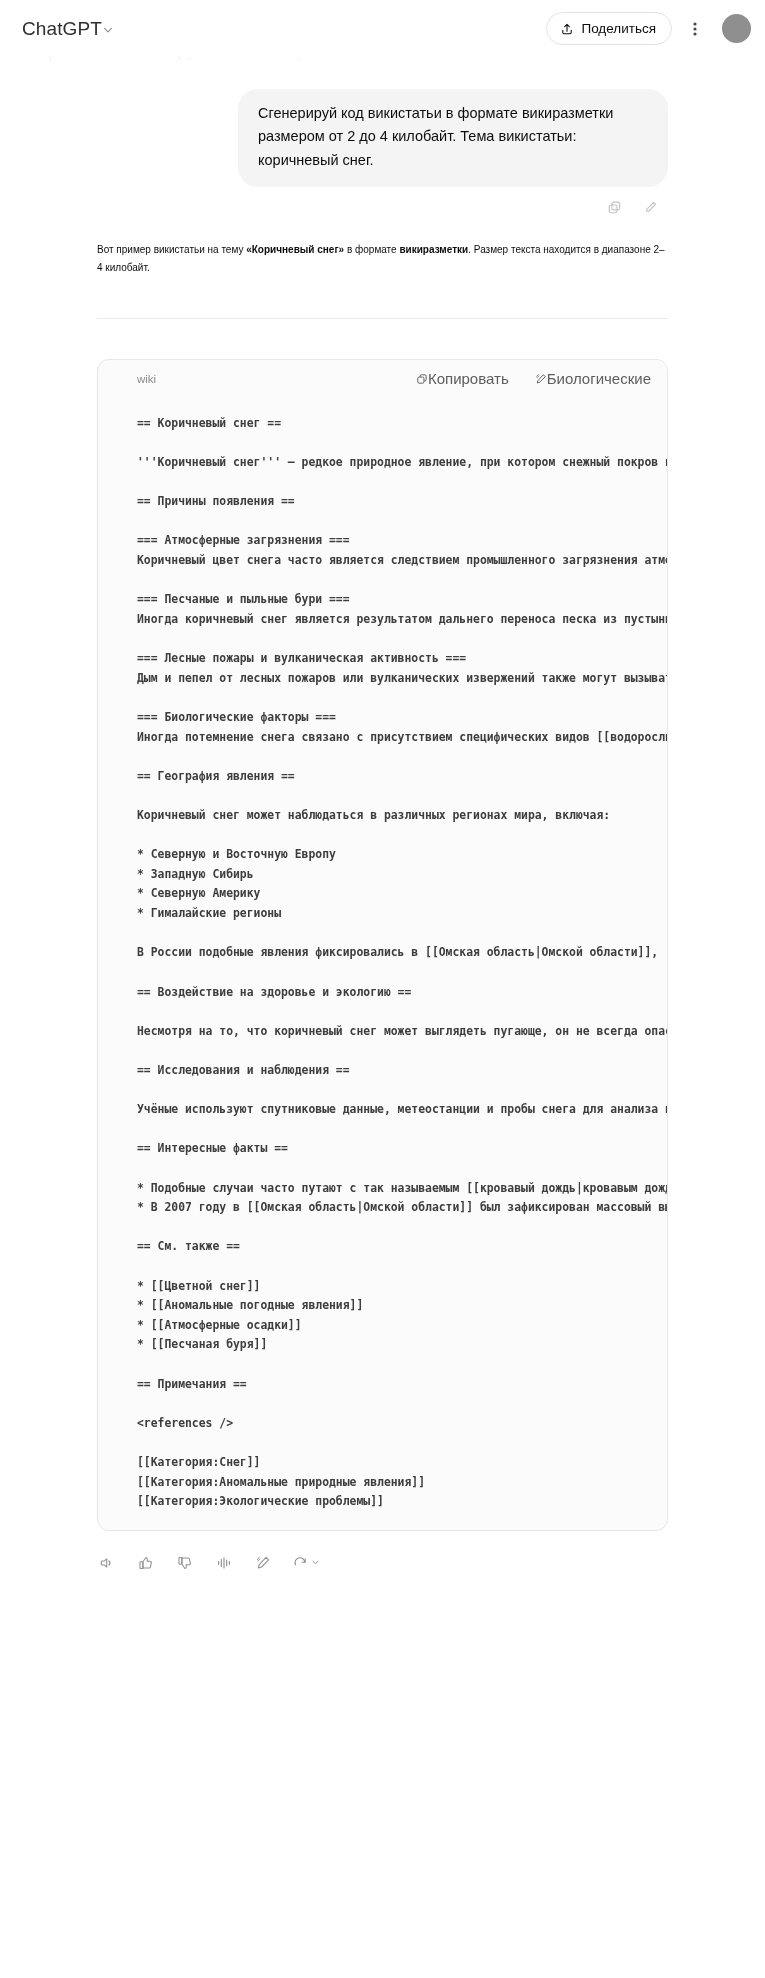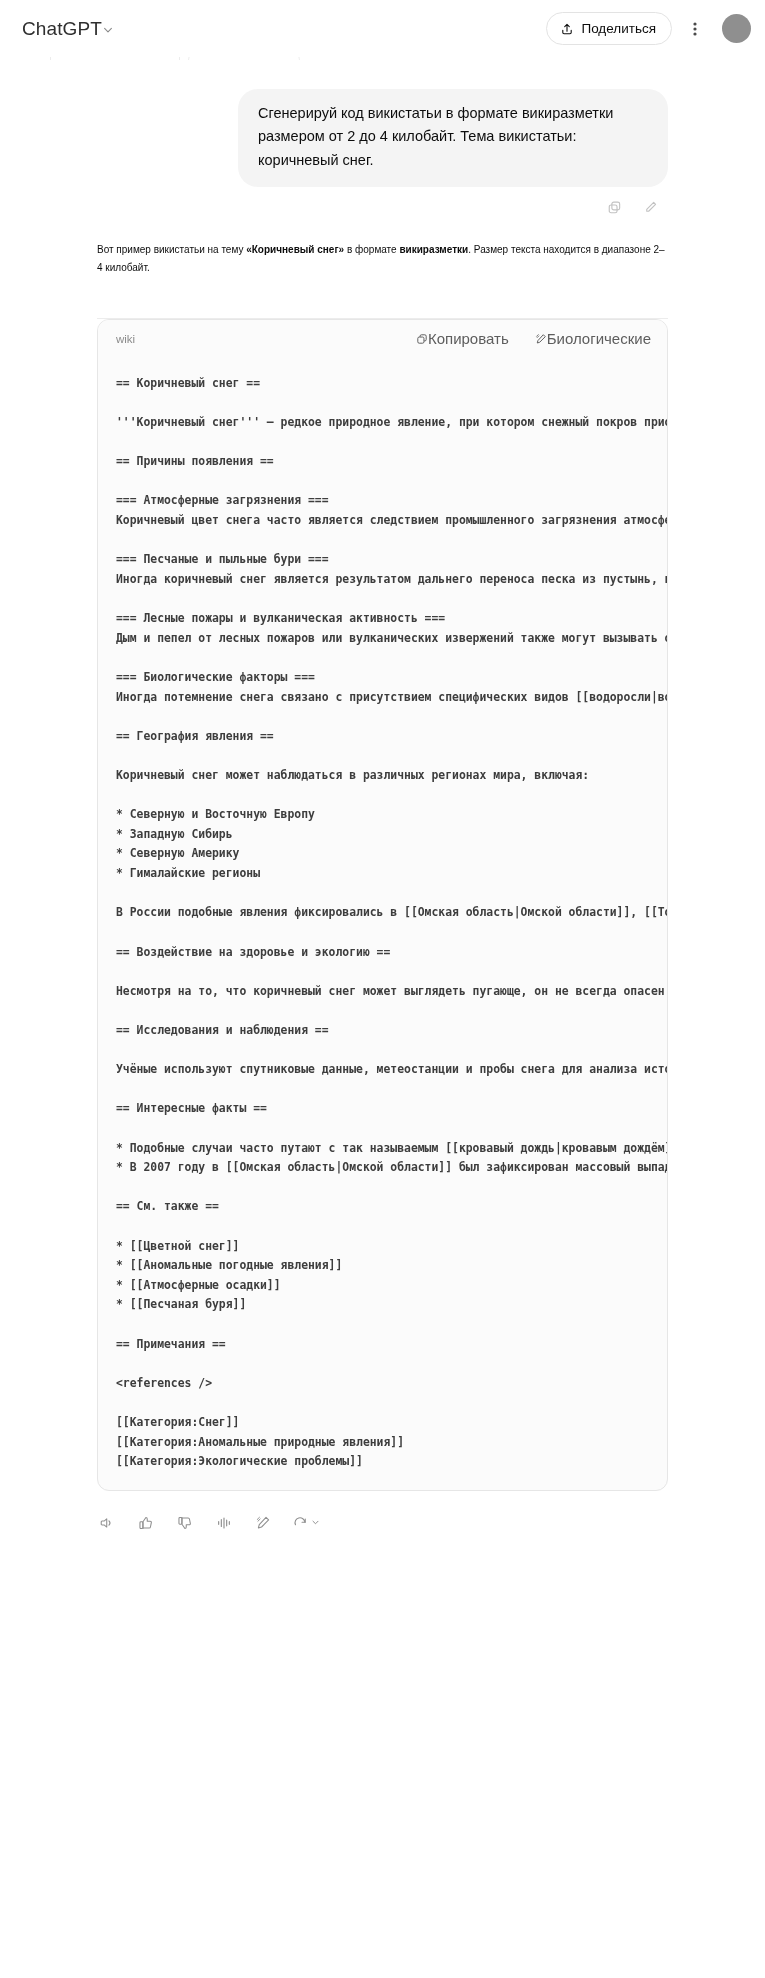--- a/index.html
+++ b/index.html
@@ -122,24 +122,26 @@
   .assist-text b { font-weight: 700; }
 
   .divider {
     height: 1px;
     background: #ececec;
     margin: 42px 0 0 0;
   }
 
   
   .code-card {
+    margin-top: 40px;
     border: 1px solid #e6e6e6;
     border-radius: 12px;
     background: #fbfbfb;
     overflow: hidden;
+    padding-left: 21px;
   }
   .code-head {
     display: flex;
     align-items: center;
     height: 38px;
     padding: 0 16px 0 18px;
     font-size: 11.5px;
     color: #8c8c8c;
     background: #fbfbfb;
   }

